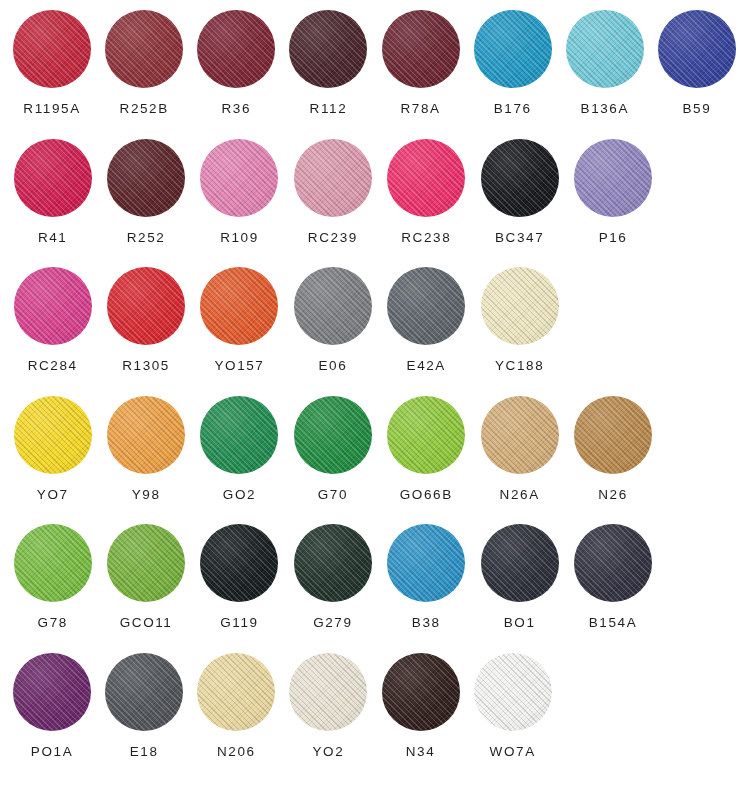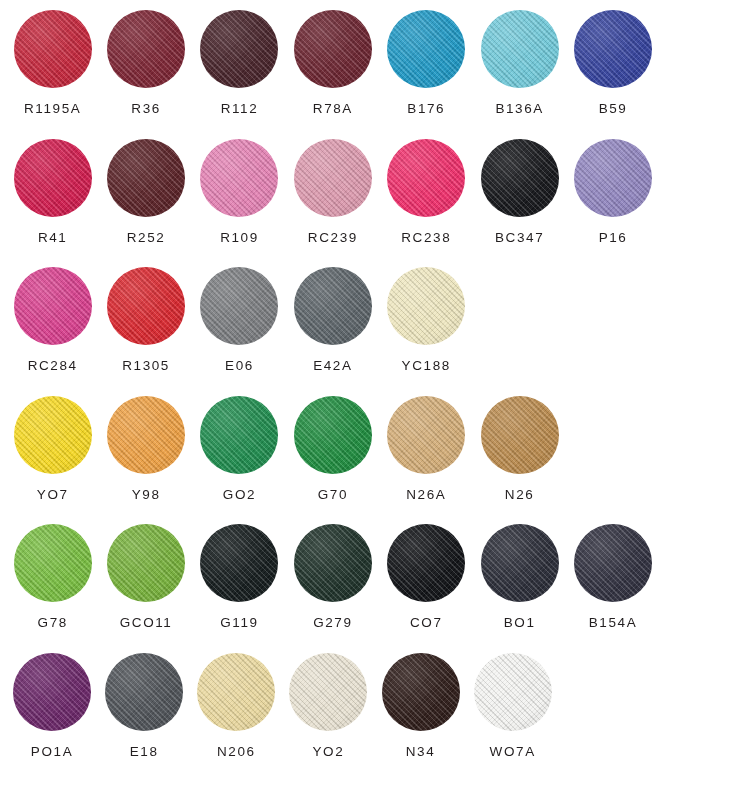--- a/index.html
+++ b/index.html
@@ -83,20 +83,27 @@
 <div id="chart" style="background: rgb(255, 255, 255);">
     <div class="row">
       <div class="cell">
         <div class="swatch" style="background-color: rgb(195, 38, 60);">
           <div class="weave"></div>
           <div class="shade"></div>
         </div>
         <div class="label">R1195A</div>
       </div>
       <div class="cell">
+        <div class="swatch" style="background-color: rgb(140, 48, 55);">
+          <div class="weave"></div>
+          <div class="shade"></div>
+        </div>
+        <div class="label">R252B</div>
+      </div>
+      <div class="cell">
         <div class="swatch" style="background-color: rgb(124, 36, 51);">
           <div class="weave"></div>
           <div class="shade"></div>
         </div>
         <div class="label">R36</div>
       </div>
       <div class="cell">
         <div class="swatch" style="background-color: rgb(71, 35, 42);">
           <div class="weave"></div>
           <div class="shade"></div>
@@ -192,20 +199,27 @@
         <div class="label">RC284</div>
       </div>
       <div class="cell">
         <div class="swatch" style="background-color: rgb(216, 39, 47);">
           <div class="weave"></div>
           <div class="shade"></div>
         </div>
         <div class="label">R1305</div>
       </div>
       <div class="cell">
+        <div class="swatch" style="background-color: rgb(227, 89, 42);">
+          <div class="weave"></div>
+          <div class="shade"></div>
+        </div>
+        <div class="label">YO157</div>
+      </div>
+      <div class="cell">
         <div class="swatch" style="background-color: rgb(123, 125, 128);">
           <div class="weave"></div>
           <div class="shade"></div>
         </div>
         <div class="label">E06</div>
       </div>
       <div class="cell">
         <div class="swatch" style="background-color: rgb(92, 100, 105);">
           <div class="weave"></div>
           <div class="shade"></div>
@@ -243,20 +257,27 @@
         <div class="label">GO2</div>
       </div>
       <div class="cell">
         <div class="swatch" style="background-color: rgb(31, 140, 63);">
           <div class="weave"></div>
           <div class="shade"></div>
         </div>
         <div class="label">G70</div>
       </div>
       <div class="cell">
+        <div class="swatch" style="background-color: rgb(143, 201, 58);">
+          <div class="weave"></div>
+          <div class="shade"></div>
+        </div>
+        <div class="label">GO66B</div>
+      </div>
+      <div class="cell">
         <div class="swatch" style="background-color: rgb(211, 173, 120);">
           <div class="weave"></div>
           <div class="shade"></div>
         </div>
         <div class="label">N26A</div>
       </div>
       <div class="cell">
         <div class="swatch" style="background-color: rgb(185, 138, 77);">
           <div class="weave"></div>
           <div class="shade"></div>
@@ -287,25 +308,25 @@
         <div class="label">G119</div>
       </div>
       <div class="cell">
         <div class="swatch" style="background-color: rgb(30, 49, 41);">
           <div class="weave"></div>
           <div class="shade"></div>
         </div>
         <div class="label">G279</div>
       </div>
       <div class="cell">
-        <div class="swatch" style="background-color: rgb(16, 18, 22);">
-          <div class="weave"></div>
-          <div class="shade"></div>
-        </div>
-        <div class="label">CO7</div>
+        <div class="swatch" style="background-color: rgb(43, 146, 198);">
+          <div class="weave"></div>
+          <div class="shade"></div>
+        </div>
+        <div class="label">B38</div>
       </div>
       <div class="cell">
         <div class="swatch" style="background-color: rgb(42, 44, 55);">
           <div class="weave"></div>
           <div class="shade"></div>
         </div>
         <div class="label">BO1</div>
       </div>
       <div class="cell">
         <div class="swatch" style="background-color: rgb(48, 48, 63);">

